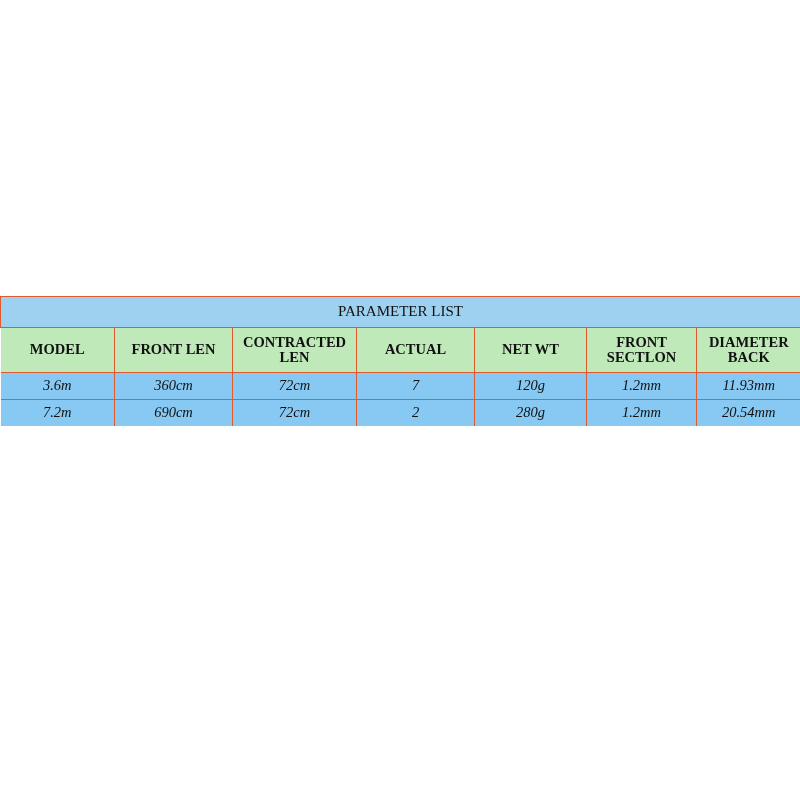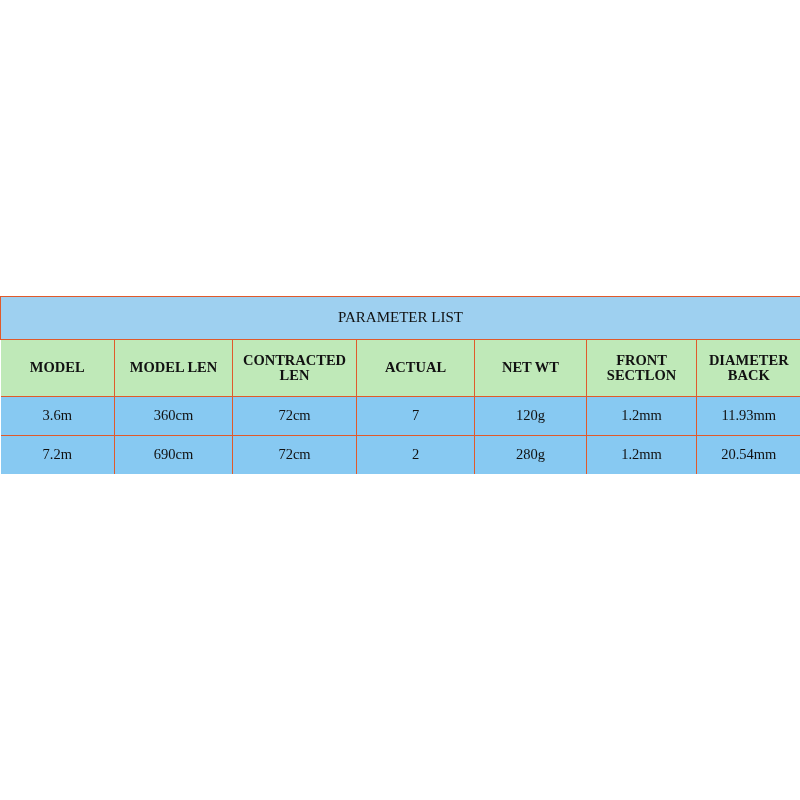--- a/index.html
+++ b/index.html
@@ -29,41 +29,42 @@
     width: 800px;
     table-layout: fixed;
   }
   table.param-table td {
     border: 1px solid #e05a2b;
     text-align: center;
     vertical-align: middle;
     color: #111111;
     font-size: 15px;
     line-height: 1.05;
-    padding: 6px 1px;
+    padding: 0 1px;
   }
   td.title-cell {
     background: #9ed0f0;
     font-size: 15.5px;
     height: 30px;
     border-left: none;
     border-right: none;
     border-top: none;
   }
   tr.header-row td {
     background: #bfe9b8;
     font-weight: bold;
     height: 44px;
     font-size: 14.5px;
     margin-left: 30px;
   }
   tr.data-row td {
     background: #87c9f2;
     height: 26px;
     font-size: 14.5px;
+    font-style: italic;
   }
   tr.data-row td:first-child,
   tr.header-row td:first-child {
     border-left: none;
   }
   tr.data-row td:last-child,
   tr.header-row td:last-child {
     border-right: none;
   }
   tr.data-row:last-child td {
@@ -92,21 +93,21 @@
           <col class="col-4">
           <col class="col-5">
           <col class="col-6">
       </colgroup>
       <tbody>
         <tr>
           <td class="title-cell" colspan="7">PARAMETER LIST</td>
         </tr>
         <tr class="header-row">
           <td>MODEL</td>
-          <td>MODEL LEN</td>
+          <td>FRONT LEN</td>
           <td>CONTRACTED LEN</td>
           <td>ACTUAL</td>
           <td>NET WT</td>
           <td>FRONT SECTLON</td>
           <td>DIAMETER BACK</td>
         </tr>
         <tr class="data-row">
           <td>3.6m</td>
           <td>360cm</td>
           <td>72cm</td>

